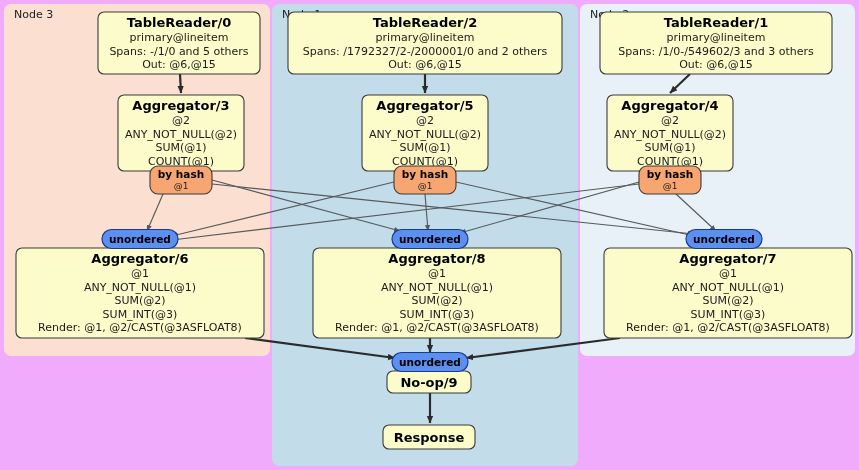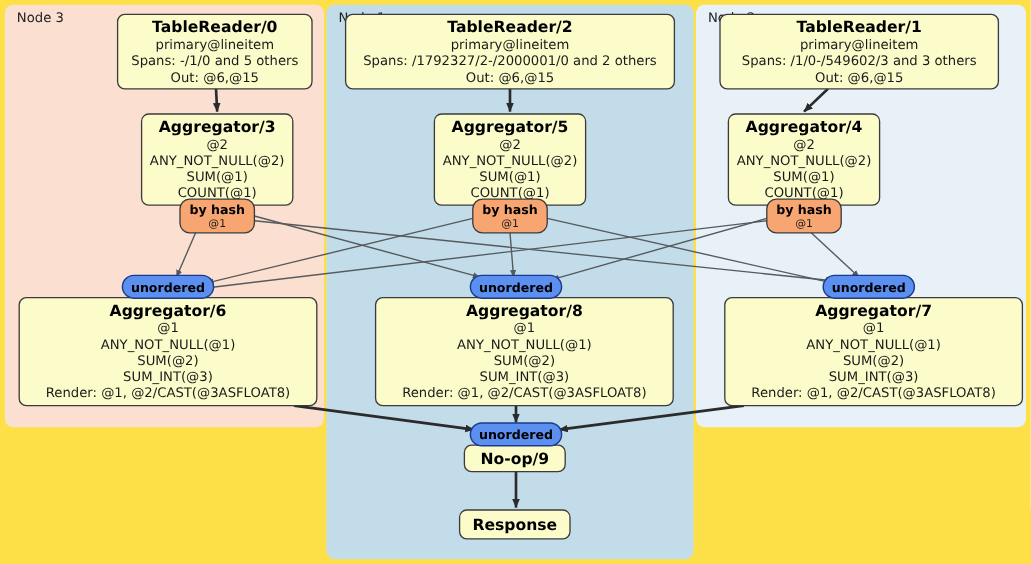--- a/index.html
+++ b/index.html
@@ -5,21 +5,21 @@
 <style>
   html, body {
     margin: 0;
     padding: 0;
     background: #ffffff;
   }
   #stage {
     position: relative;
     width: 859px;
     height: 470px;
-    background: #fde047;
+    background: #f0abfc;
     font-family: "DejaVu Sans", "Liberation Sans", sans-serif;
     overflow: hidden;
   }
   svg.diagram {
     position: absolute;
     top: 0; left: 0;
     width: 859px;
     height: 470px;
     display: block;
   }

